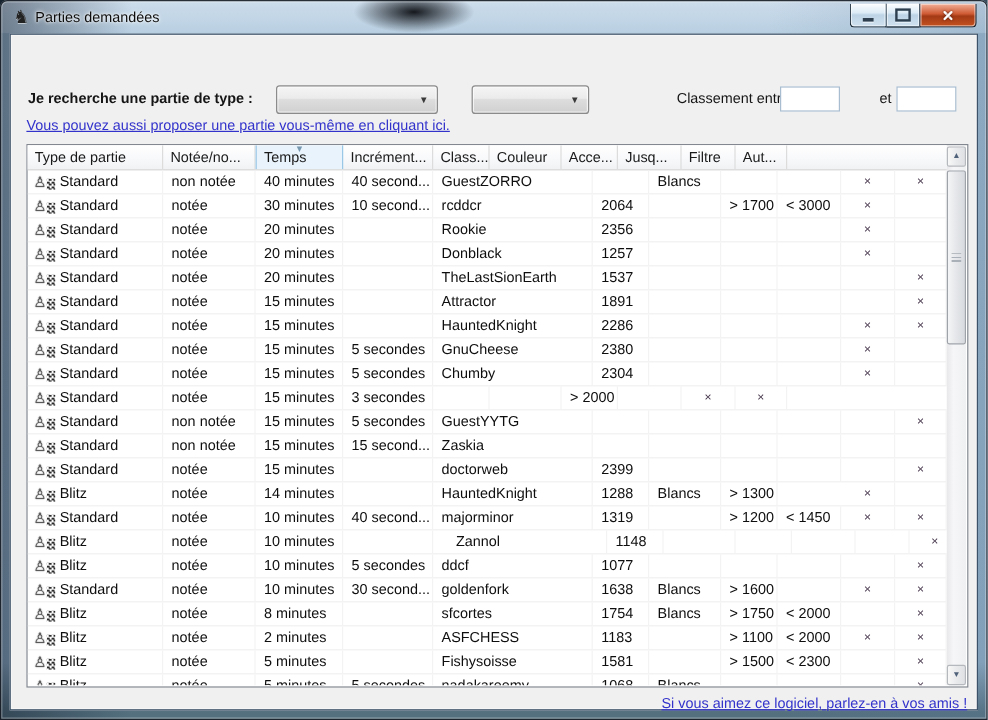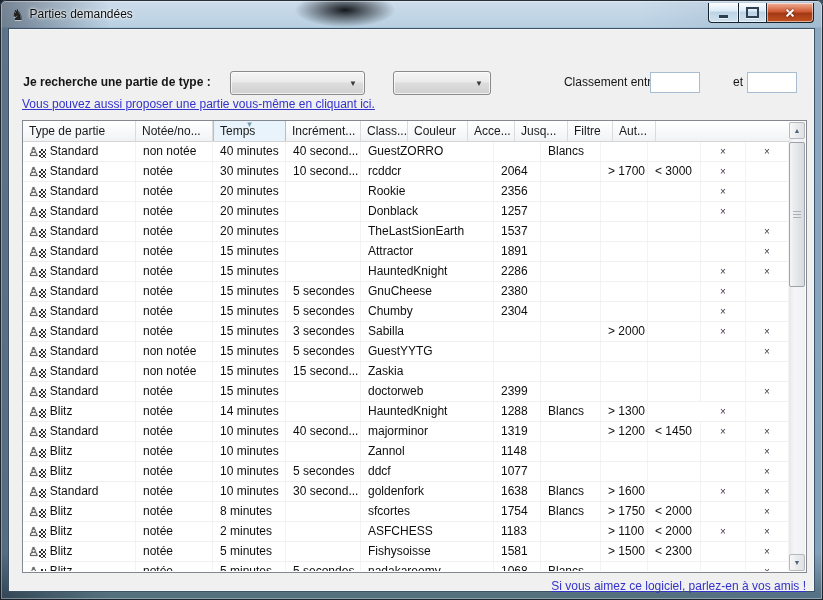--- a/index.html
+++ b/index.html
@@ -320,21 +320,20 @@
             <div class="cell" style="width: 113px;">
               <span class="pawn-icon">
                 <span class="pawn-glyph">♙</span>
                 <span class="board"></span>
               </span>
               <span>Standard</span>
             </div>
             <div class="cell" style="width: 77px;">notée</div>
             <div class="cell" style="width: 73px;">15 minutes</div>
             <div class="cell" style="width: 75px;">3 secondes</div>
-            <div class="cell" style="width: 133px;">Sabilla</div>
             <div class="cell" style="width: 47px;"></div>
             <div class="cell" style="width: 60px;"></div>
             <div class="cell" style="width: 47px;">&gt; 2000</div>
             <div class="cell" style="width: 53px;"></div>
             <div class="cell c-center" style="width: 45px;">×</div>
             <div class="cell c-center" style="width: 43px;">×</div>
           </div>
           <div class="lrow">
             <div class="cell" style="width: 113px;">
               <span class="pawn-icon">
@@ -434,21 +433,21 @@
             <div class="cell" style="width: 113px;">
               <span class="pawn-icon">
                 <span class="pawn-glyph">♙</span>
                 <span class="board"></span>
               </span>
               <span>Blitz</span>
             </div>
             <div class="cell" style="width: 77px;">notée</div>
             <div class="cell" style="width: 73px;">10 minutes</div>
             <div class="cell" style="width: 75px;"></div>
-            <div class="cell" style="width: 133px;">Zannol</div>
+            <div class="cell" style="width: 133px; margin-left: 12px;">Zannol</div>
             <div class="cell" style="width: 47px;">1148</div>
             <div class="cell" style="width: 60px;"></div>
             <div class="cell" style="width: 47px;"></div>
             <div class="cell" style="width: 53px;"></div>
             <div class="cell c-center" style="width: 45px;"></div>
             <div class="cell c-center" style="width: 43px;">×</div>
           </div>
           <div class="lrow">
             <div class="cell" style="width: 113px;">
               <span class="pawn-icon">

